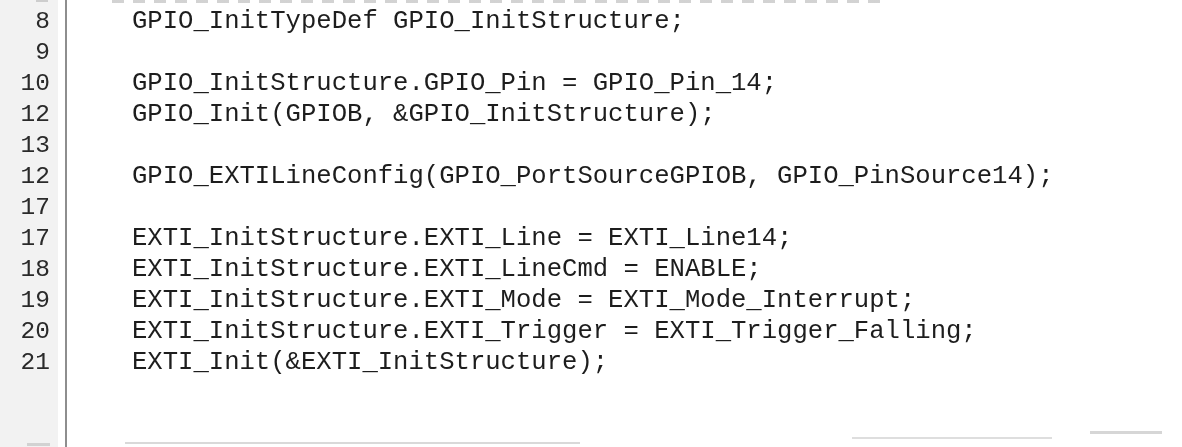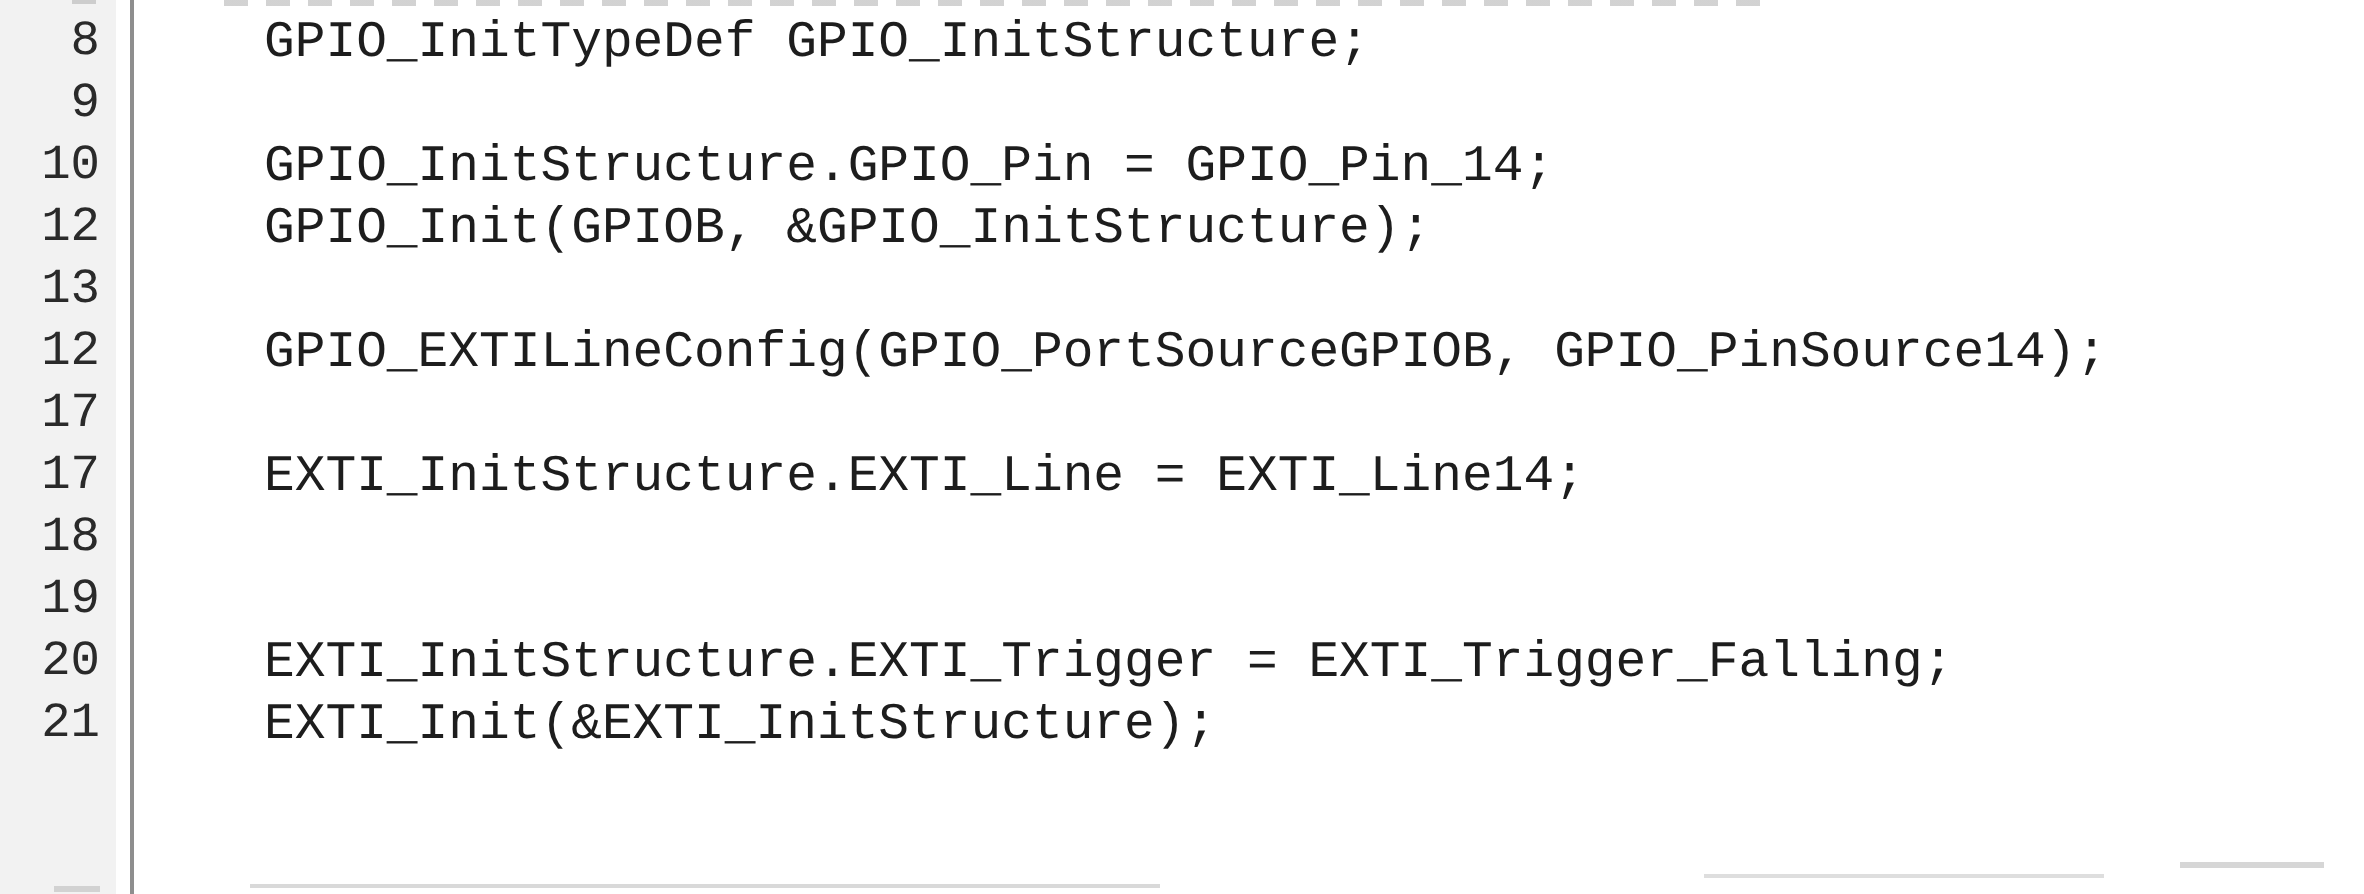--- a/index.html
+++ b/index.html
@@ -113,23 +113,25 @@
     <div class="row">
       <span class="num">17</span>
       <span class="code"></span>
     </div>
     <div class="row">
       <span class="num">17</span>
       <span class="code">EXTI_InitStructure.EXTI_Line = EXTI_Line14;</span>
     </div>
     <div class="row">
       <span class="num">18</span>
+      <span class="code">EXTI_InitStructure.EXTI_LineCmd = ENABLE;</span>
     </div>
     <div class="row">
       <span class="num">19</span>
+      <span class="code">EXTI_InitStructure.EXTI_Mode = EXTI_Mode_Interrupt;</span>
     </div>
     <div class="row">
       <span class="num">20</span>
       <span class="code">EXTI_InitStructure.EXTI_Trigger = EXTI_Trigger_Falling;</span>
     </div>
     <div class="row">
       <span class="num">21</span>
       <span class="code">EXTI_Init(&amp;EXTI_InitStructure);</span>
     </div>
   </div>

